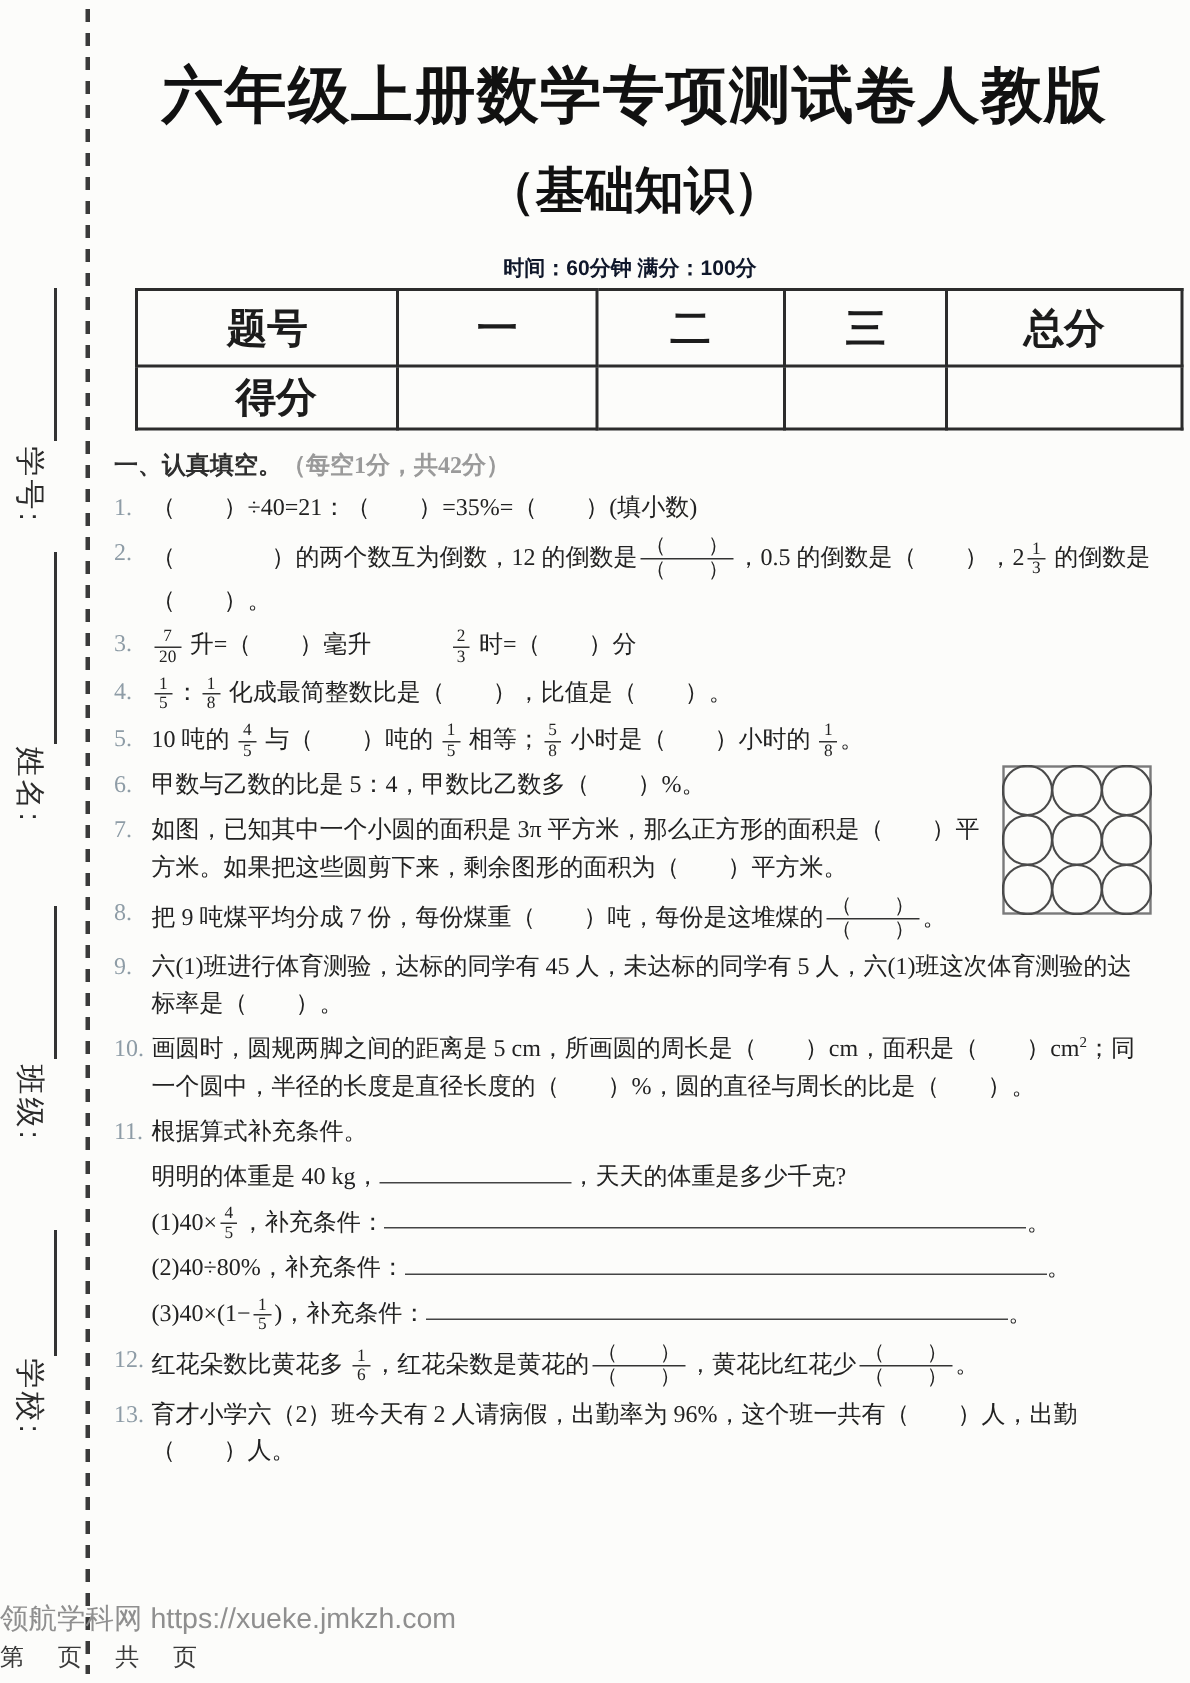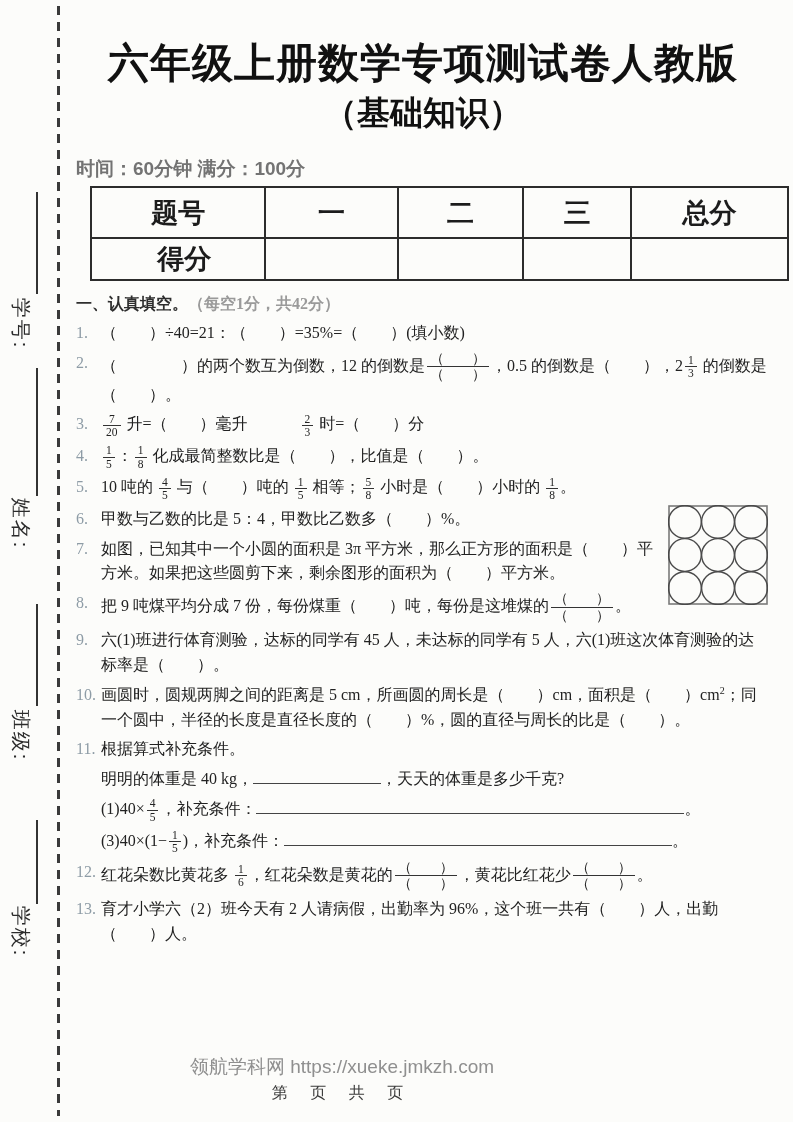--- a/index.html
+++ b/index.html
@@ -15,24 +15,24 @@
     background:repeating-linear-gradient(to bottom,#3a3a3a 0 9px,transparent 9px 16px);}
   .side-group{position:absolute;width:58px;height:215px;}
   .side-line{position:absolute;left:36px;top:0;width:2px;height:102px;background:#333;}
   .side-label{position:absolute;top:118px;left:-22px;width:84px;text-align:center;
     transform:rotate(90deg);font-size:20px;color:#2b2b2b;letter-spacing:2px;
     font-family:"Liberation Sans","DejaVu Sans",sans-serif;}
   
   .content{position:absolute;left:76px;top:0;width:694px;height:1122px;}
   .title{margin-top:36px;text-align:center;font-size:41px;font-weight:900;letter-spacing:1px;
     font-family:Liberation Serif, serif;color:#111;}
-  .subtitle{text-align:center;font-size:33px;font-weight:900;
+  .subtitle{margin-top:14px;text-align:center;font-size:33px;font-weight:900;
     font-family:"Liberation Sans","DejaVu Sans",sans-serif;color:#111;}
-  .meta{margin-top:20px;text-align:left;padding-right:6px;font-size:19px;font-weight:700;
-    font-family:"Liberation Sans","DejaVu Sans",sans-serif;color:#737373;}
+  .meta{margin-top:20px;text-align:center;padding-right:6px;font-size:14px;font-weight:700;
+    font-family:"Liberation Sans","DejaVu Sans",sans-serif;color:#0f172a;}
   table.score{border-collapse:collapse;margin:4px 0 0 14px;width:699px;
     font-family:"Liberation Sans","DejaVu Sans",sans-serif;}
   table.score td{border:2px solid #2c2c2c;text-align:center;font-size:27px;font-weight:700;color:#1c1c1c;}
   table.score tr.r1 td{height:47px;}
   table.score tr.r2 td{height:38px;padding-left:13px;}
   .c0{width:25%;} .c1{width:19%;} .c2{width:18%;} .c3{width:15.5%;} .c4{width:22.5%;}
   .section-head{margin-top:13px;font-size:16px;font-weight:700;color:#2e2e2e;}
   .section-note{font-weight:700;color:#9a9a9a;}
   
   .q-list{margin-top:6px;position:relative;}
@@ -43,21 +43,21 @@
   .q-narrow .q-body{padding-right:112px;}
   .frac{display:inline-flex;flex-direction:column;text-align:center;vertical-align:middle;
     line-height:1.1;font-size:11.5px;margin:0 2px;}
   .frac .fn{border-bottom:1px solid #333;padding:0 3px;}
   .frac .fd{padding:0 3px;}
   .bfrac{font-size:14px;}
   sup{font-size:10px;}
   .wline{display:inline-block;border-bottom:1px solid #444;height:15px;vertical-align:baseline;}
   .q-fig{position:absolute;right:2px;top:-32px;width:100px;height:100px;}
   
-  .footer{position:absolute;left:0;bottom:18px;width:684px;text-align:center;}
+  .footer{position:absolute;left:0;bottom:6px;width:684px;}
   .footer-site{font-size:19px;color:#8f8f8f;font-family:"Liberation Sans","DejaVu Sans",sans-serif;}
   .footer-page{margin-top:3px;font-size:16px;color:#3a3a3a;letter-spacing:9px;
     font-family:"Liberation Sans","DejaVu Sans",sans-serif;}
 </style>
 </head>
 <body>
 
 <div class="side">
   <div class="side-group" style="top:192px">
     <div class="side-line"></div>
@@ -196,20 +196,23 @@
       <div class="q-row q-ind">
         <div class="q-body">明明的体重是 40 kg，<span class="wline" style="width: 128px;"></span>，天天的体重是多少千克?</div>
       </div>
       <div class="q-row q-ind">
         <div class="q-body">(1)40×<span class="frac">
             <span class="fn">4</span>
             <span class="fd">5</span>
           </span>，补充条件：<span class="wline" style="width: 428px;"></span>。</div>
       </div>
       <div class="q-row q-ind">
+        <div class="q-body">(2)40÷80%，补充条件：<span class="wline" style="width: 428px;"></span>。</div>
+      </div>
+      <div class="q-row q-ind">
         <div class="q-body">(3)40×(1−<span class="frac">
             <span class="fn">1</span>
             <span class="fd">5</span>
           </span>)，补充条件：<span class="wline" style="width: 388px;"></span>。</div>
       </div>
       <div class="q-row">
         <span class="q-num">12.</span>
         <div class="q-body">红花朵数比黄花多 <span class="frac">
             <span class="fn">1</span>
             <span class="fd">6</span>

